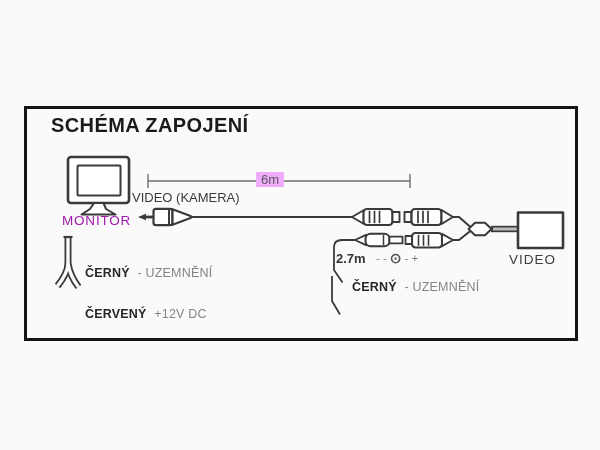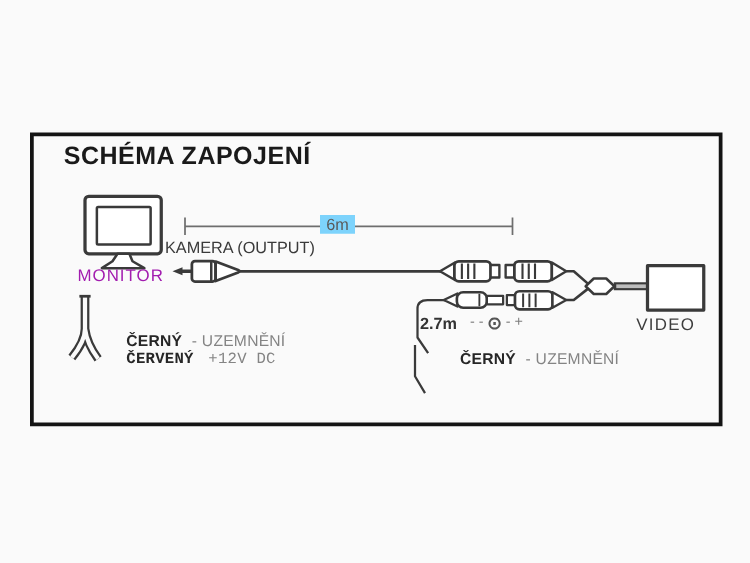--- a/index.html
+++ b/index.html
@@ -13,30 +13,30 @@
   #stage { position:absolute; inset:0; width:548px; height:450px; }
   #frame {
     position:absolute; left:24px; top:106px; width:554px; height:235px;
     border:3px solid #141414; box-sizing:border-box; background:transparent;
   }
   svg.art { position:absolute; left:0; top:0; width:600px; height:450px; }
   .txt { position:absolute; white-space:nowrap; }
   #title { left:51px; top:114px; font-size:20px; font-weight:700; color:#1a1a1a; letter-spacing:.4px; }
   #lbl-monitor { left:62px; top:213px; font-size:13.5px; font-weight:500; color:#a21caf; letter-spacing:.8px; }
   #lbl-video { left:132px; top:190px; font-size:13px; font-weight:500; color:#3a3a3a; }
-  #lbl-6m { left:256px; top:172px; font-size:13px; font-weight:500; color:#5a5a5a; background:#7dd3fc; padding:0 5px; }
+  #lbl-6m { left:256px; top:172px; font-size:13px; font-weight:500; color:#5a5a5a; background:#f0abfc; padding:0 5px; }
   #lbl-kamera { left:509px; top:252px; font-size:13.5px; font-weight:500; color:#3d3d3d; letter-spacing:1px; }
   #lbl-15m { left:336px; top:251px; font-size:13px; font-weight:600; color:#333; }
   #dc-polarity { left:376px; top:251px; font-size:11.5px; color:#7d7d7d; display:flex; align-items:center; gap:3px; }
   #dc-polarity .core { font-size:14px; color:#555; font-weight:600; line-height:1; }
-  .wl { font-size:12.5px; letter-spacing:.2px;margin-left:16px; }
+  .wl { font-size:12.5px; letter-spacing:.2px; }
   .wl .nm { font-weight:700; color:#262626; }
   .wl .ds { color:#848484; margin-left:4px; }
   #wl-l1 { left:85px; top:266px; }
-  #wl-l2 { left:85px; top:280px;font-family:Liberation Mono, monospace; }
+  #wl-l2 { left:85px; top:307px; }
   #wl-r1 { left:352px; top:280px; }
   #wl-r2 { left:347px; top:305px; }
 </style>
 </head>
 <body>
 
 <div id="stage">
 
   <div id="frame"></div>
 
@@ -115,21 +115,21 @@
     </g>
 
     <g stroke-width="1.8">
       <path d="M356 240 H342 Q334 240 334 247 V270 L342.5 282.5"></path>
       <path d="M332 276 V301 L340 314.5"></path>
     </g>
   </svg>
 
   <span class="txt" id="title">SCHÉMA ZAPOJENÍ</span>
   <span class="txt" id="lbl-monitor">MONITOR</span>
-  <span class="txt" id="lbl-video">KAMERA (OUTPUT)</span>
+  <span class="txt" id="lbl-video">VIDEO (KAMERA)</span>
   <span class="txt" id="lbl-6m">6m</span>
   <span class="txt" id="lbl-kamera">VIDEO</span>
   <span class="txt" id="lbl-15m">2.7m</span>
 
   <span class="txt" id="dc-polarity">
     <span>- -</span>
     <span class="core">⊙</span>
     <span>- +</span>
   </span>
 

